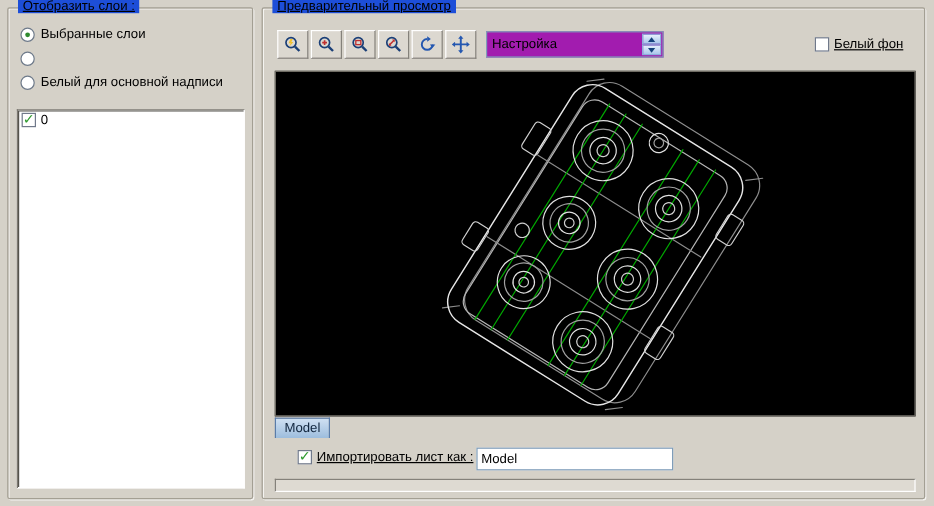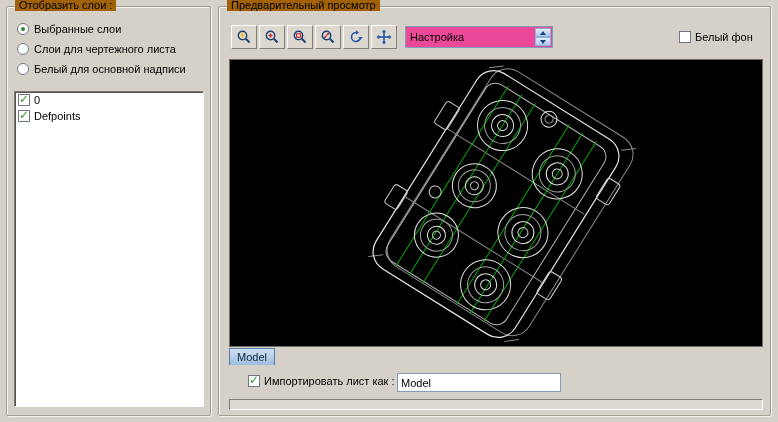--- a/index.html
+++ b/index.html
@@ -14,23 +14,24 @@
   }
   .groupbox {
     position:absolute;
     border:1px solid #a39f93;
     box-shadow: inset 1px 1px 0 rgba(255,255,255,.75), 1px 1px 0 rgba(255,255,255,.75);
     border-radius:2px;
   }
   .gb-title {
     position:absolute;
     top:-8px; left:8px;
-    background:#a16207;
+    background:#1d4ed8;
     padding:0 4px;
     white-space:nowrap;
+    text-decoration:underline;
   }
   
   .radio-row { position:absolute; left:10px; display:flex; align-items:flex-start; height:14px; cursor:default; }
   .radio {
     width:12px; height:12px; border-radius:50%;
     background:#fff; border:1px solid #6e7a8a;
     margin-right:5px; position:relative; flex:0 0 auto;
   }
   .radio.checked::after {
     content:""; position:absolute; left:3px; top:3px;
@@ -62,36 +63,36 @@
     width:26px; height:24px;
     background:#dcd8d0;
     border-top:1px solid #ffffff; border-left:1px solid #ffffff;
     border-bottom:1px solid #84817a; border-right:1px solid #84817a;
     display:flex; align-items:center; justify-content:center;
     cursor:pointer;
   }
   .combo {
     position:absolute; left:186px; top:19px;
     width:148px; height:22px;
-    background:#ec4899; border:1px solid #7f9db9;
+    background:#a21caf; border:1px solid #7f9db9;
     display:flex; align-items:center;
     padding-left:4px;
   }
   .spin {
     position:absolute; right:1px; top:1px; bottom:1px; width:16px;
     display:flex; flex-direction:column;
   }
   .spin-btn {
     flex:1; background:linear-gradient(#e6f0fc,#aac7ec);
     border:1px solid #8cb0dc;
     display:flex; align-items:center; justify-content:center;
   }
   .arr-up { width:0; height:0; border-left:3px solid transparent; border-right:3px solid transparent; border-bottom:4px solid #17427c; }
   .arr-dn { width:0; height:0; border-left:3px solid transparent; border-right:3px solid transparent; border-top:4px solid #17427c; }
-  .cb-row { position:absolute; display:flex; cursor:default; }
+  .cb-row { position:absolute; display:flex; cursor:default;text-decoration:underline; }
   .preview {
     position:absolute; left:10px; top:52px;
     width:534px; height:288px;
     background:#000;
     border:1px solid #6f6c64;
   }
   .model-tab {
     position:absolute; left:10px; top:341px;
     width:46px; height:17px;
     background:linear-gradient(#cfe0f2,#9dbddd);
@@ -121,35 +122,30 @@
 
 <div class="groupbox" style="left:6px; top:6px; width:205px; height:410px;">
   <div class="gb-title">Отобразить слои :</div>
 
   <div class="radio-row" style="top:16px;">
     <span class="radio checked"></span>
     <span class="lbl">Выбранные слои</span>
   </div>
   <div class="radio-row" style="top:36px;">
     <span class="radio"></span>
-    <span class="lbl">Слои для чертежного листа</span>
   </div>
   <div class="radio-row" style="top:56px;">
     <span class="radio"></span>
     <span class="lbl">Белый для основной надписи</span>
   </div>
 
   <div class="listbox" style="left:7px; top:84px; width:190px; height:316px;">
     <div class="list-item">
       <span class="checkbox checked"></span>
       <span class="lbl">0</span>
-    </div>
-    <div class="list-item">
-      <span class="checkbox checked"></span>
-      <span class="lbl">Defpoints</span>
     </div>
   </div>
 </div>
 
 <div class="groupbox" style="left:218px; top:6px; width:553px; height:410px;">
   <div class="gb-title">Предварительный просмотр</div>
 
   <div class="toolbar">
     <div class="tb-btn">
       <svg width="16" height="16" viewBox="0 0 16 16">

